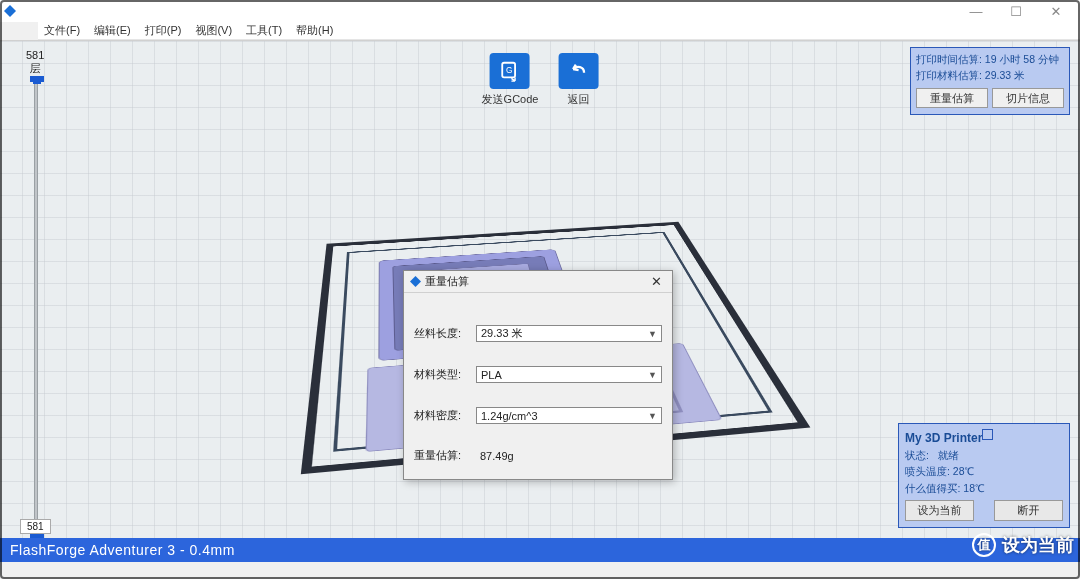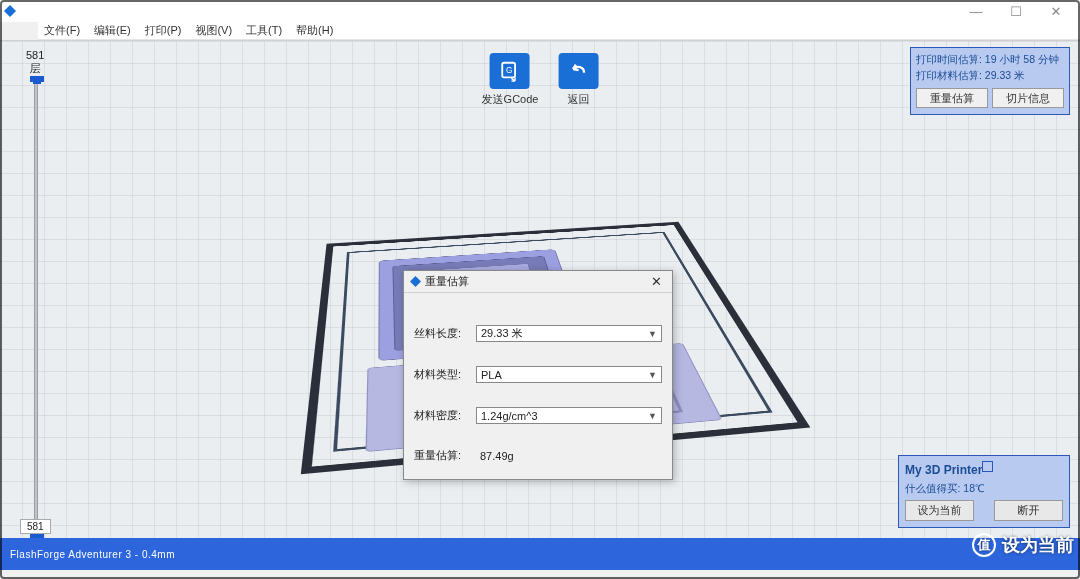--- a/index.html
+++ b/index.html
@@ -56,21 +56,21 @@
 .modal .mtitle { height:22px; display:flex; align-items:center; padding:0 6px; font-size:11px; color:#222; border-bottom:1px solid #d0d0d0;}
 .modal .mtitle .mlogo { width:11px; height:11px; margin-right:4px; }
 .modal .mtitle .mclose { margin-left:auto; font-size:13px; color:#333; padding:0 4px;}
 .modal .mbody { padding:8px 10px 12px 10px; font-size:11px; color:#222; }
 .modal .mrow { display:flex; align-items:center; margin-bottom:4px;margin-top:24px; }
 .modal .mlabel { width:62px; }
 .modal .mfield { flex:1; height:17px; border:1px solid #888; background:#fff; padding:0 4px; display:flex; align-items:center; justify-content:space-between; font-size:11px; color:#222;}
 .modal .mfield .arrow { font-size:9px; color:#555; }
 .modal .mvalue { flex:1; padding:0 4px; }
 
-.footer { height:32px; background:#2c65dc; color:#fff; display:flex; align-items:center; padding:12px 10px; font-size:10px; font-family: "Courier New", monospace; letter-spacing:0.5px; }
+.footer { height:24px; background:#2c65dc; color:#fff; display:flex; align-items:center; padding:12px 10px; font-size:14px; font-family: "Courier New", monospace; letter-spacing:0.5px; }
 
 .watermark { position:absolute; right:6px; bottom:22px; display:flex; align-items:center; gap:6px; color:#fff; font-size:18px; font-weight:bold; text-shadow:0 0 3px rgba(0,0,0,0.6); pointer-events:none;}
 .watermark .circle { width:24px; height:24px; border:2px solid #fff; border-radius:50%; display:flex; align-items:center; justify-content:center; font-size:13px; }
 
 .border-frame { position:absolute; inset:0; border:2px solid rgba(0,0,0,0.6); pointer-events:none; border-radius:4px; }
 </style>
 </head>
 <body>
 
 <div class="titlebar">
@@ -153,20 +153,22 @@
       <div>重量估算</div>
       <div>切片信息</div>
     </div>
   </div>
 
   <div class="printer-box">
     <div class="title">
       <span>My 3D Printer</span>
       <span class="edit"></span>
     </div>
+    <div><span>状态:</span>&nbsp;&nbsp;&nbsp;<span>就绪</span></div>
+    <div><span>喷头温度:</span> <span>28℃</span></div>
     <div><span>什么值得买:</span> <span>18℃</span></div>
     <div class="btns">
       <div>设为当前</div>
       <div>断开</div>
     </div>
   </div>
 
   <div class="modal">
     <div class="mtitle">
       <svg class="mlogo" viewBox="0 0 10 10">

